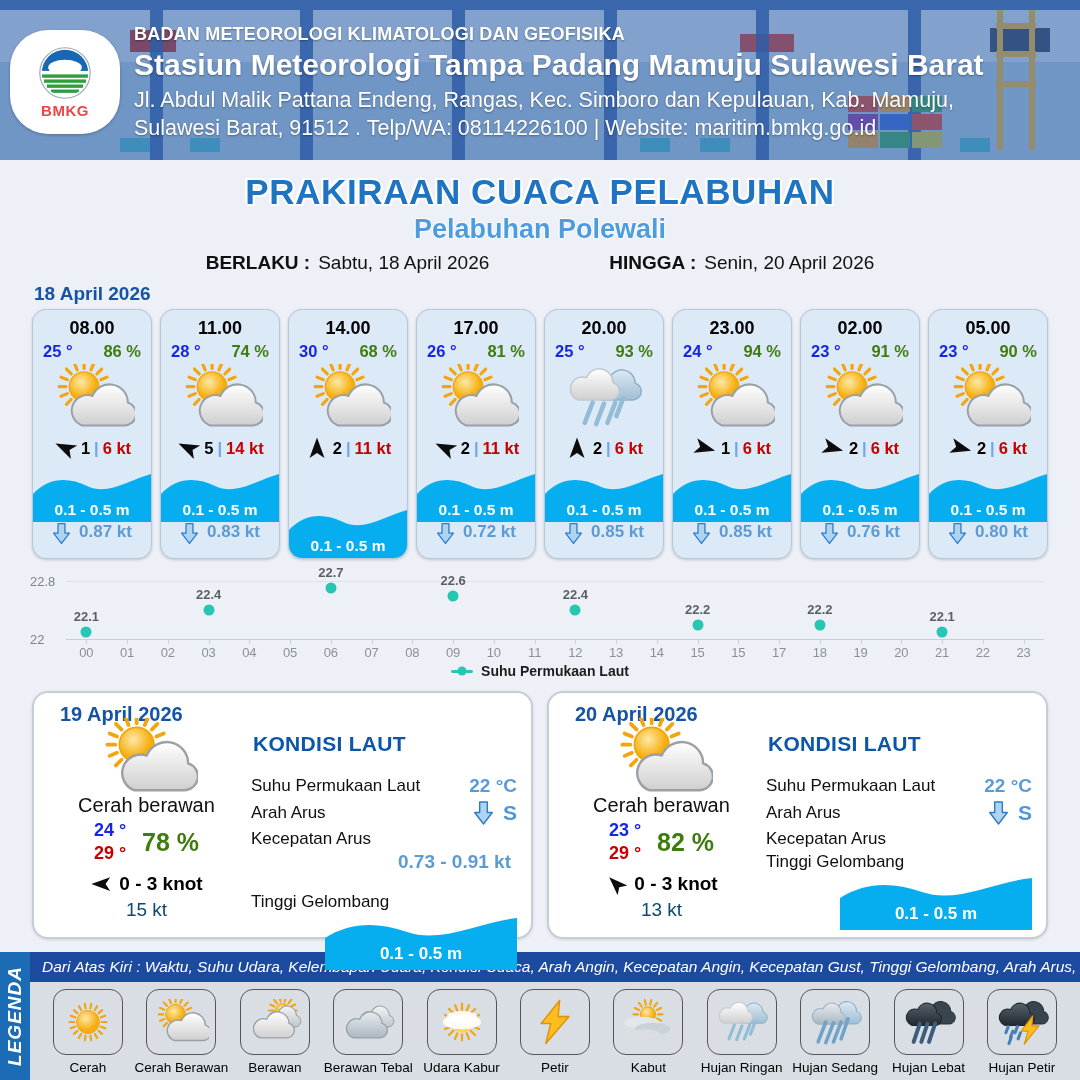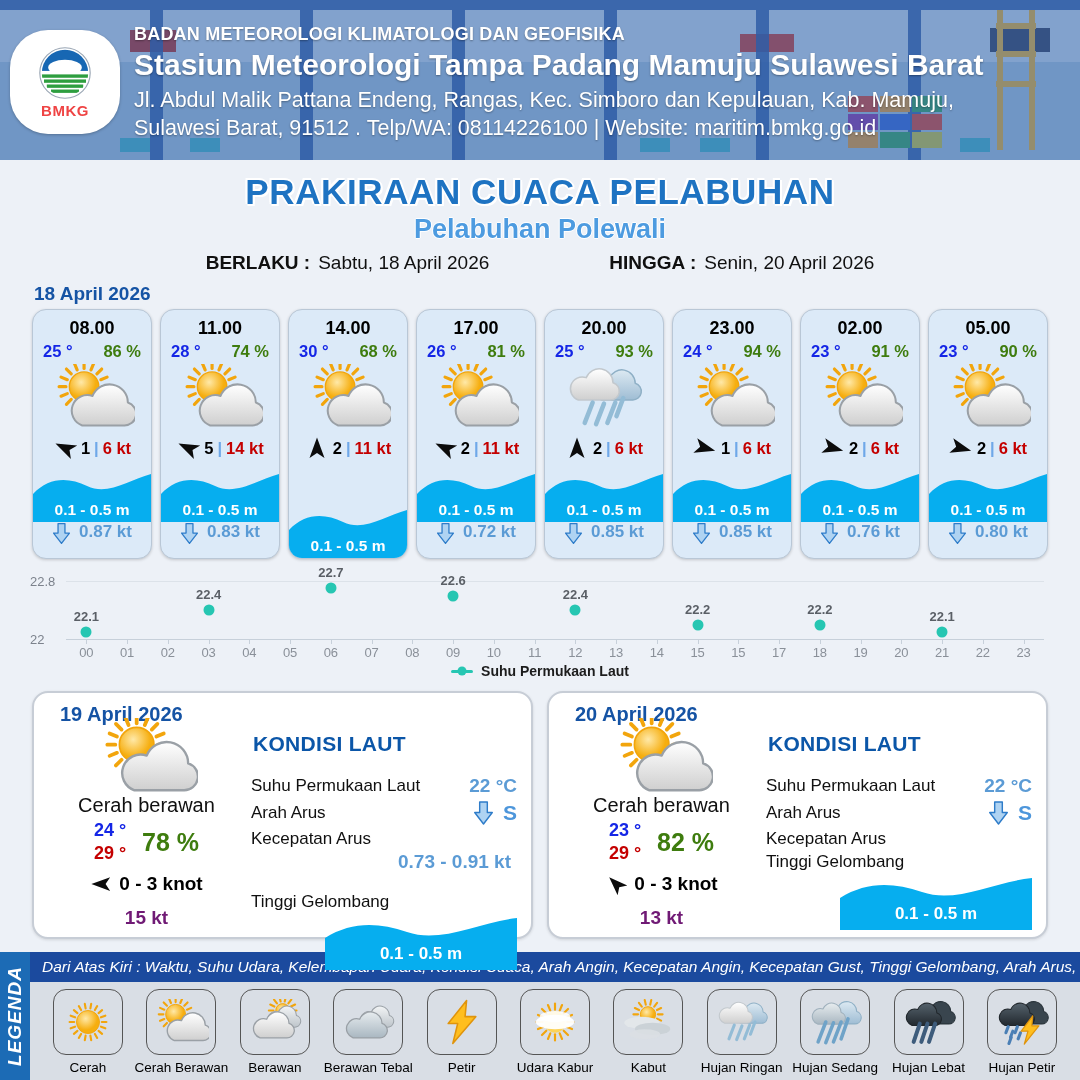--- a/index.html
+++ b/index.html
@@ -75,21 +75,21 @@
   .d-left .wicon svg{width:104px;height:80px;}
   .d-cond{font-size:20px;color:#101010;margin-top:-4px;}
   .d-temps{display:flex;align-items:center;gap:16px;margin-top:2px;}
   .d-tcol{display:flex;flex-direction:column;font-weight:bold;font-size:18px;line-height:1.3;}
   .d-tmin{color:#1526E6;}
   .d-tmax{color:#C40000;}
   .d-hum{color:#3E7C0E;font-weight:bold;font-size:25px;}
   .d-wind{display:flex;align-items:center;gap:7px;font-weight:bold;font-size:19px;color:#000;margin-top:7px;}
   .d-wind .wind-arrow-wrap{width:22px;height:22px;}
   .d-wind .wind-arrow-wrap svg{width:22px;height:22px;}
-  .d-gust{color:#701a75;font-weight:bold;font-size:19px;margin-top:12px;}
+  .d-gust{color:#0c4a6e;font-weight:normal;font-size:19px;margin-top:4px;}
   .d-right{flex:1;padding-left:6px;display:flex;flex-direction:column;}
   .sea-title{color:#0B56A8;font-weight:800;font-size:21px;margin:6px 0 16px 2px;letter-spacing:.3px;}
   .sea-row{display:flex;justify-content:space-between;align-items:center;font-size:17px;color:#101010;margin-top:3px;}
   .sea-val{color:#5B9BD5;font-weight:bold;font-size:19px;}
   .sea-dir{display:flex;align-items:center;gap:9px;}
   .sea-dir .cur-arrow{width:21px;height:26px;}
   .sea-dir .cur-arrow svg{width:21px;height:26px;}
   .sea-dir-letter{color:#4D96DB;font-weight:bold;font-size:21px;}
   .sea-speed{text-align:right;color:#5B9BD5;font-weight:bold;font-size:19px;margin:2px 6px 16px 0;}
   .d-wave{position:relative;width:192px;height:56px;margin-left:auto;margin-top:2px;}
@@ -964,29 +964,20 @@
                 <path transform="translate(12 3.5) scale(0.85)" d="M5.5 17.5 h16.5 a4.6 4.6 0 0 0 1.5-9 A7.2 7.2 0 0 0 9.6 5.9 A5.9 5.9 0 0 0 5.5 17.5 Z" fill="url(#g-cloud2)" stroke="#9AA0A6" stroke-width="0.8" stroke-linejoin="round"></path>
                 <path transform="translate(2.5 7) scale(1.05)" d="M5.5 17.5 h16.5 a4.6 4.6 0 0 0 1.5-9 A7.2 7.2 0 0 0 9.6 5.9 A5.9 5.9 0 0 0 5.5 17.5 Z" fill="url(#g-cloudgray)" stroke="#9AA0A6" stroke-width="0.8" stroke-linejoin="round"></path>
               </svg>
             </div>
     <div class="legend-label">Berawan Tebal</div>
   </div>
 
   <div class="legend-item">
     <div class="legend-box">
               <svg viewBox="0 0 36 30">
-                <path d="M21 1 L9 16 h6.2 L12 29 L27 11.5 h-7 Z" fill="#FFBE1E" stroke="#E0940C" stroke-width="1" stroke-linejoin="round"></path>
-              </svg>
-            </div>
-    <div class="legend-label">Petir</div>
-  </div>
-
-  <div class="legend-item">
-    <div class="legend-box">
-              <svg viewBox="0 0 36 30">
                 <line x1="26.00" y1="15.00" x2="30.00" y2="15.00" stroke="#F2A50C" stroke-width="1.4" stroke-linecap="round"></line>
                 <line x1="25.39" y1="18.06" x2="29.09" y2="19.59" stroke="#F2A50C" stroke-width="1.4" stroke-linecap="round"></line>
                 <line x1="23.66" y1="20.66" x2="26.49" y2="23.49" stroke="#F2A50C" stroke-width="1.4" stroke-linecap="round"></line>
                 <line x1="21.06" y1="22.39" x2="22.59" y2="26.09" stroke="#F2A50C" stroke-width="1.4" stroke-linecap="round"></line>
                 <line x1="18.00" y1="23.00" x2="18.00" y2="27.00" stroke="#F2A50C" stroke-width="1.4" stroke-linecap="round"></line>
                 <line x1="14.94" y1="22.39" x2="13.41" y2="26.09" stroke="#F2A50C" stroke-width="1.4" stroke-linecap="round"></line>
                 <line x1="12.34" y1="20.66" x2="9.51" y2="23.49" stroke="#F2A50C" stroke-width="1.4" stroke-linecap="round"></line>
                 <line x1="10.61" y1="18.06" x2="6.91" y2="19.59" stroke="#F2A50C" stroke-width="1.4" stroke-linecap="round"></line>
                 <line x1="10.00" y1="15.00" x2="6.00" y2="15.00" stroke="#F2A50C" stroke-width="1.4" stroke-linecap="round"></line>
                 <line x1="10.61" y1="11.94" x2="6.91" y2="10.41" stroke="#F2A50C" stroke-width="1.4" stroke-linecap="round"></line>
@@ -995,20 +986,29 @@
                 <line x1="18.00" y1="7.00" x2="18.00" y2="3.00" stroke="#F2A50C" stroke-width="1.4" stroke-linecap="round"></line>
                 <line x1="21.06" y1="7.61" x2="22.59" y2="3.91" stroke="#F2A50C" stroke-width="1.4" stroke-linecap="round"></line>
                 <line x1="23.66" y1="9.34" x2="26.49" y2="6.51" stroke="#F2A50C" stroke-width="1.4" stroke-linecap="round"></line>
                 <line x1="25.39" y1="11.94" x2="29.09" y2="10.41" stroke="#F2A50C" stroke-width="1.4" stroke-linecap="round"></line>
                 <circle cx="18" cy="15" r="7" fill="#FFD24A" opacity="0.9"></circle>
                 <ellipse cx="18" cy="15" rx="12.5" ry="4.8" fill="#FFFFFF" opacity="0.95"></ellipse>
                 <ellipse cx="18" cy="11.5" rx="10" ry="3.6" fill="#FFFFFF" opacity="0.85"></ellipse>
               </svg>
             </div>
     <div class="legend-label">Udara Kabur</div>
+  </div>
+
+  <div class="legend-item">
+    <div class="legend-box">
+              <svg viewBox="0 0 36 30">
+                <path d="M21 1 L9 16 h6.2 L12 29 L27 11.5 h-7 Z" fill="#FFBE1E" stroke="#E0940C" stroke-width="1" stroke-linejoin="round"></path>
+              </svg>
+            </div>
+    <div class="legend-label">Petir</div>
   </div>
 
   <div class="legend-item">
     <div class="legend-box">
               <svg viewBox="0 0 36 30">
                 <line x1="24.50" y1="10.00" x2="27.50" y2="10.00" stroke="#F2A50C" stroke-width="1.4" stroke-linecap="round"></line>
                 <line x1="23.86" y1="12.82" x2="26.56" y2="14.12" stroke="#F2A50C" stroke-width="1.4" stroke-linecap="round"></line>
                 <line x1="22.05" y1="15.08" x2="23.92" y2="17.43" stroke="#F2A50C" stroke-width="1.4" stroke-linecap="round"></line>
                 <line x1="19.45" y1="16.34" x2="20.11" y2="19.26" stroke="#F2A50C" stroke-width="1.4" stroke-linecap="round"></line>
                 <line x1="16.55" y1="16.34" x2="15.89" y2="19.26" stroke="#F2A50C" stroke-width="1.4" stroke-linecap="round"></line>

